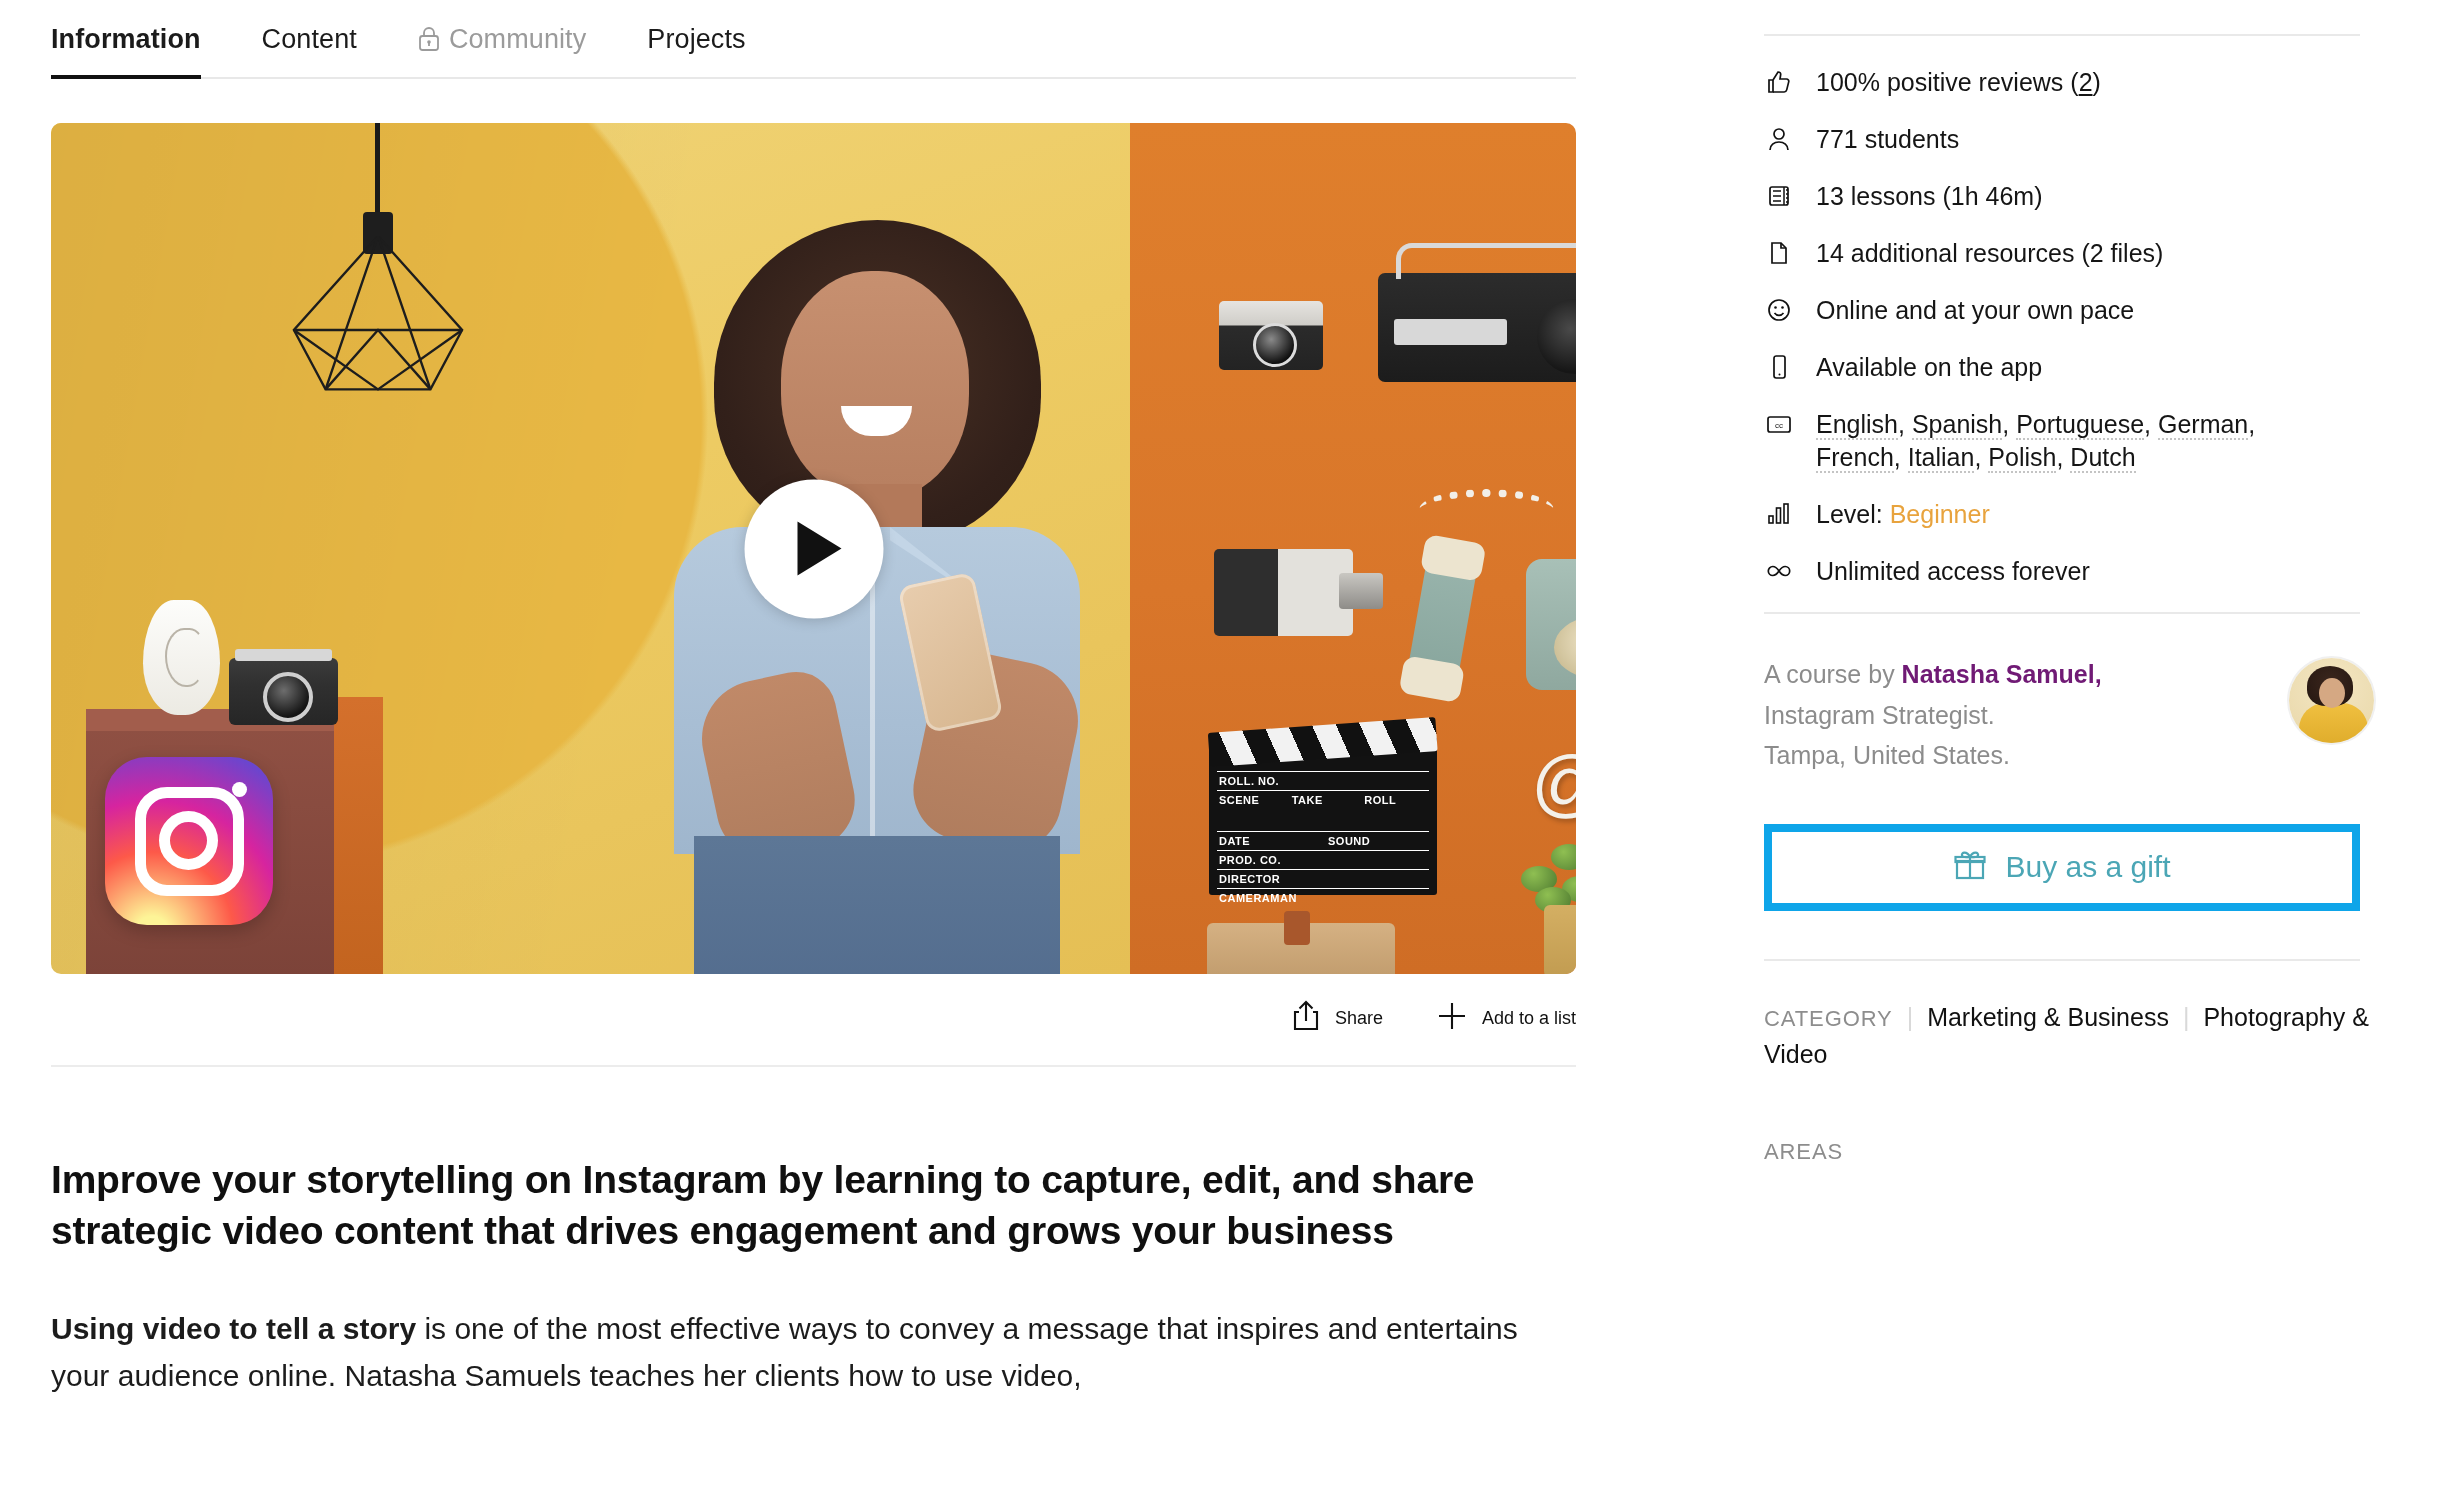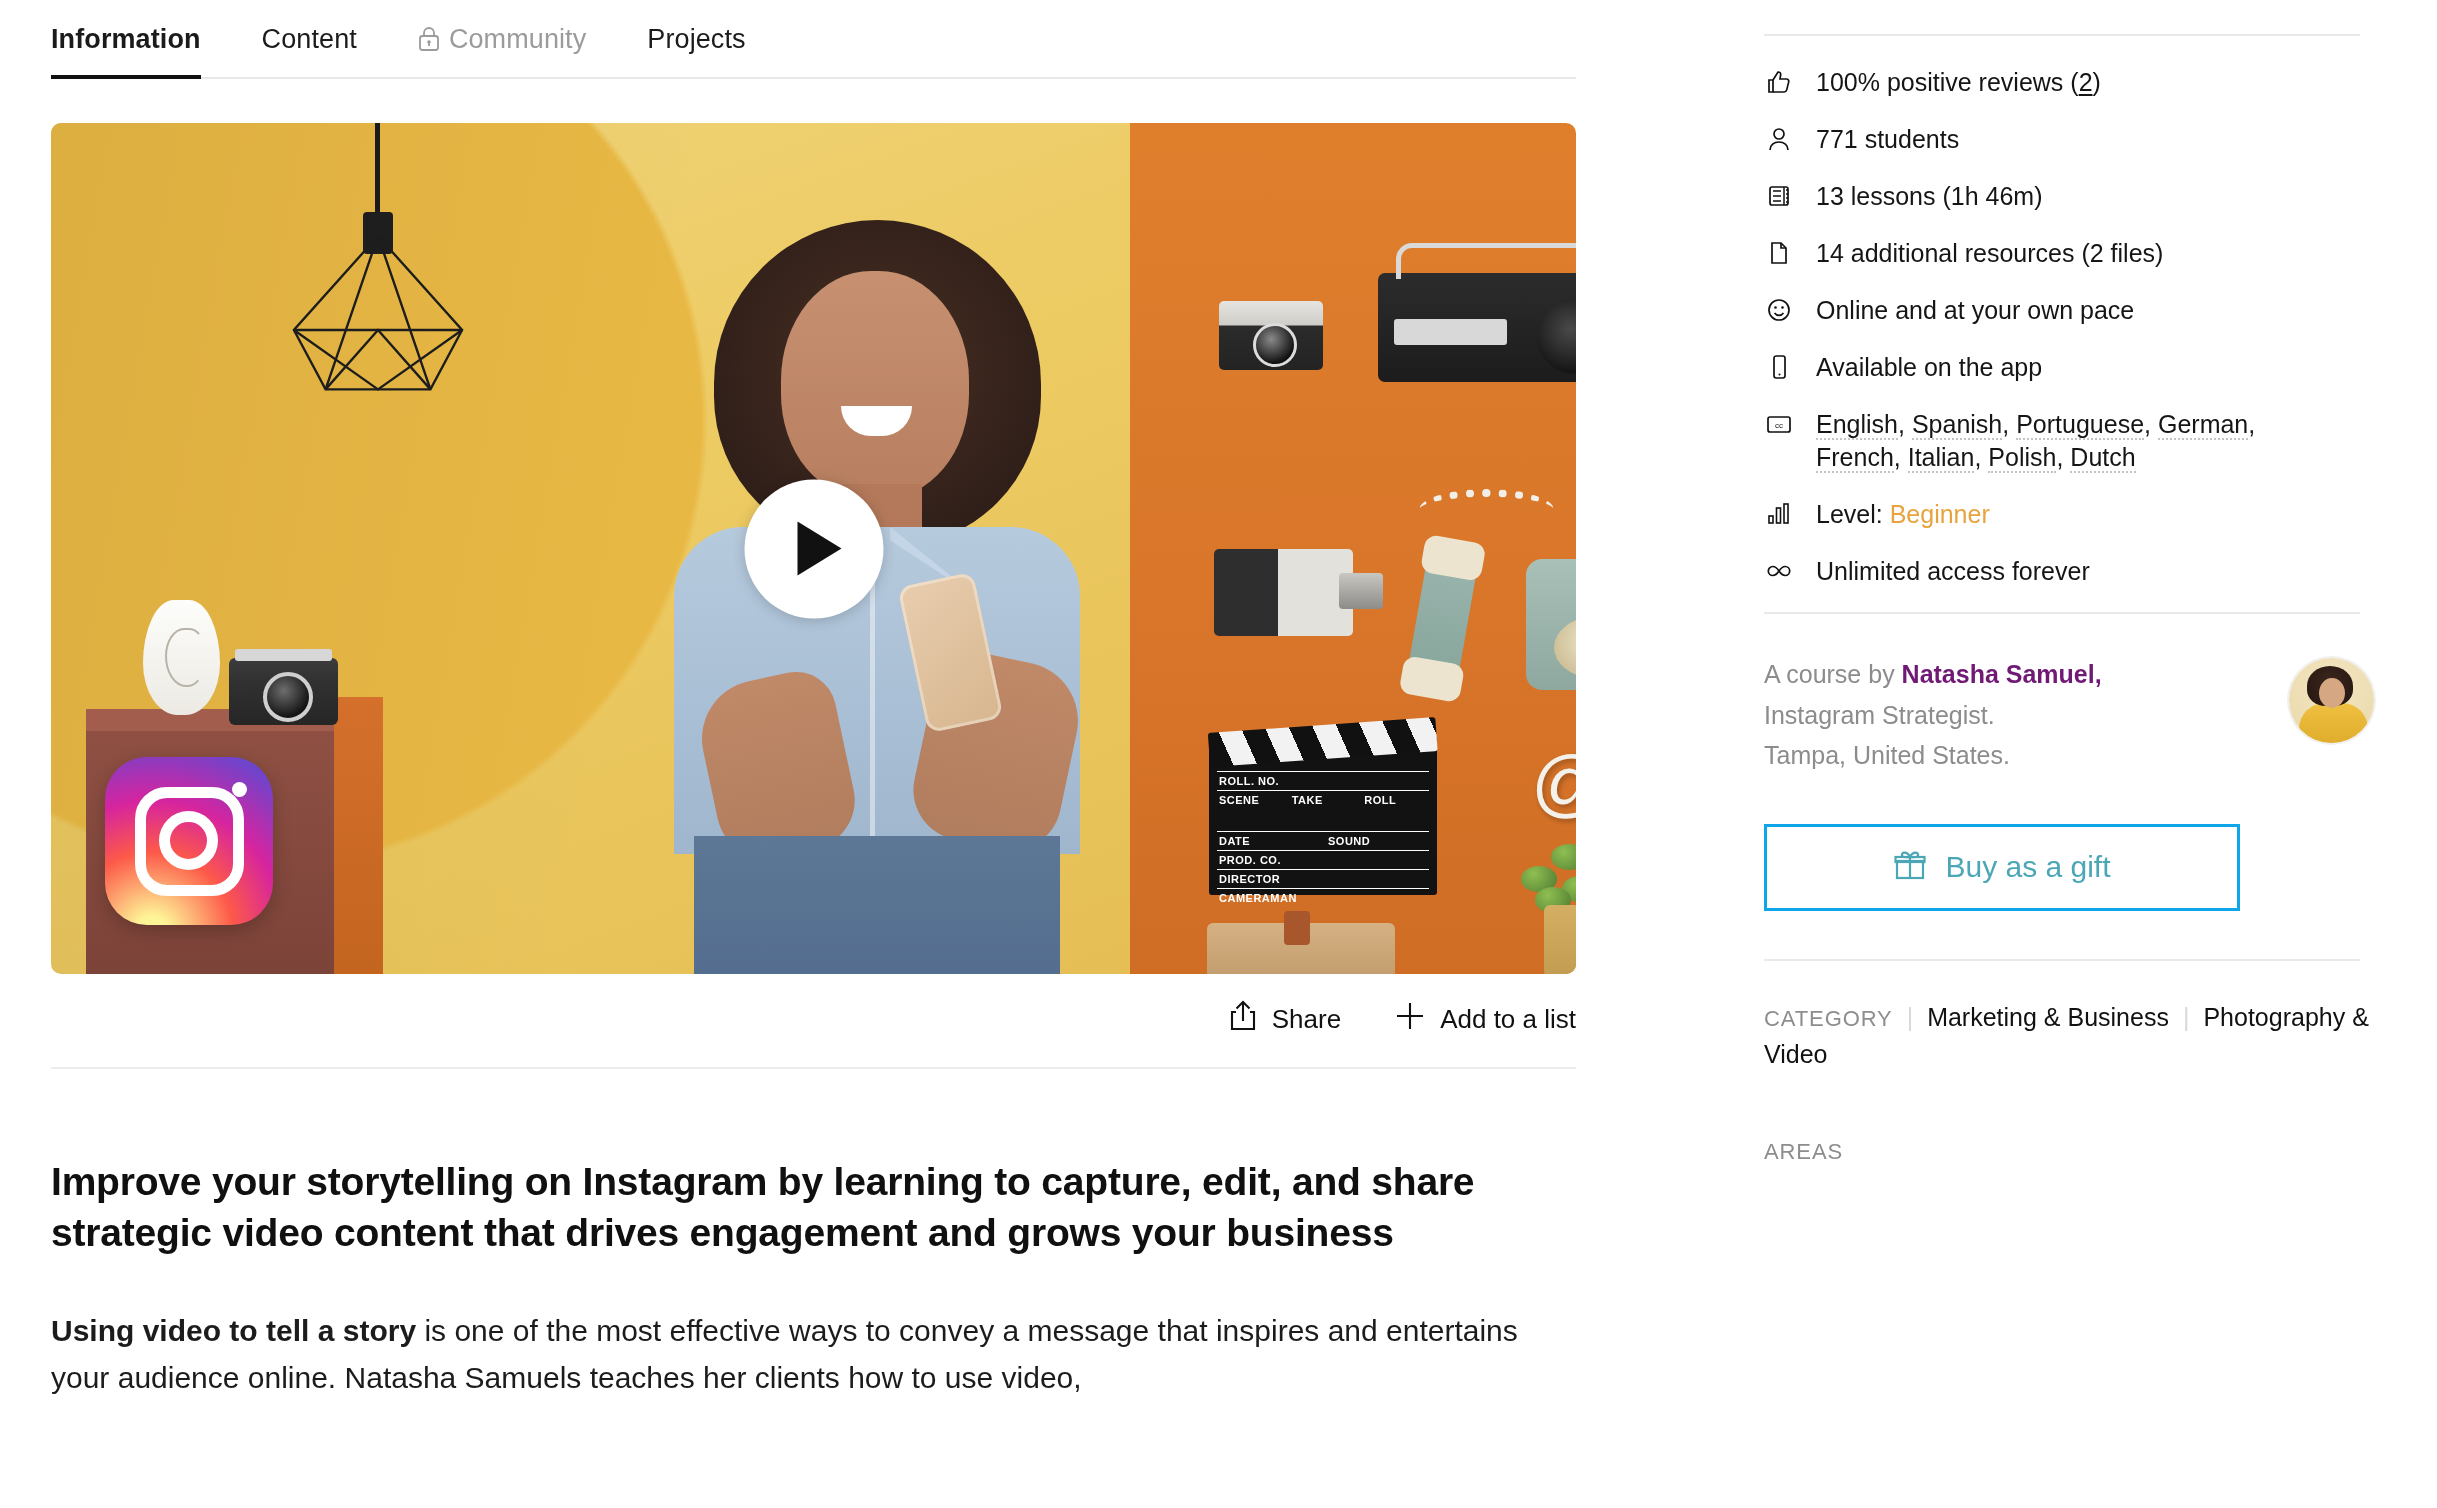--- a/index.html
+++ b/index.html
@@ -334,21 +334,21 @@
   }
 
   
   .actions {
     width:1525px; display:flex; justify-content:flex-end; align-items:center;
     gap:53px; padding: 26px 0 28px 0;
     border-bottom:2px solid #ececec;
   }
   .action {
     display:flex; align-items:center; gap:14px;
-    font-size:26px; color:#111; cursor:pointer;
+    font-size:18px; color:#111; cursor:pointer;
   }
 
   
   .desc { width:1525px; padding-top: 87px; }
   .desc h2 {
     font-size: 39px; line-height:1.32; font-weight:700;
     letter-spacing:-0.2px; color:#101010;
   }
   .desc p {
     margin-top: 48px;
@@ -395,22 +395,22 @@
     background:#d5a883; border-radius:50%;
   }
   .avatar .a-body{
     position:absolute; left:10px; bottom:0; width:69px; height:40px;
     background: linear-gradient(180deg,#f0c040,#e0ad2c);
     border-radius: 26px 26px 0 0;
   }
 
   .gift-btn {
     margin-top: 48px;
-    width:476px; height:87px;
-    border: 3px solid #0ea5e9;
+    width:596px; height:87px;
+    border: 8px solid #0ea5e9;
     background:#fff;
     display:flex; align-items:center; justify-content:center; gap:18px;
     cursor:pointer;
   }
   .gift-btn .lbl { font-size:30px; color:#4ba6b5; }
 
   .redeem {
     display:block; text-align:center; margin-top: 30px;
     font-size:25px; color:#161616; text-decoration: underline;
     text-underline-offset:5px; cursor:pointer;

